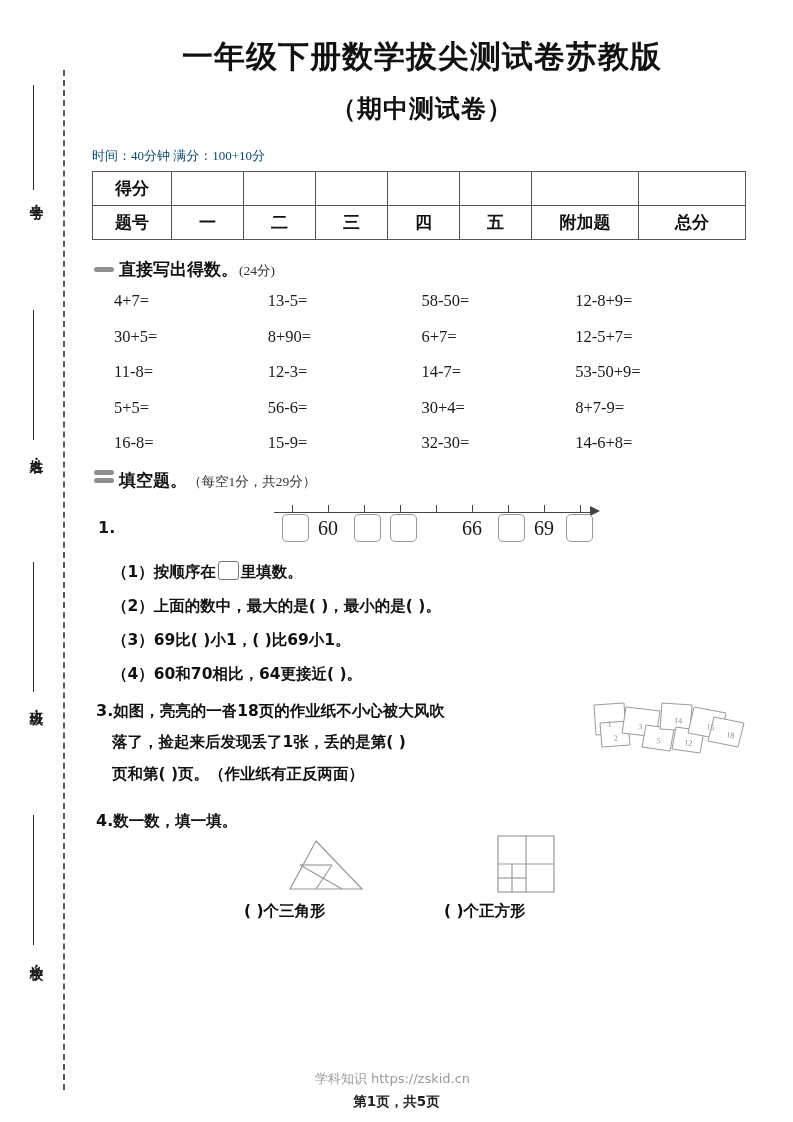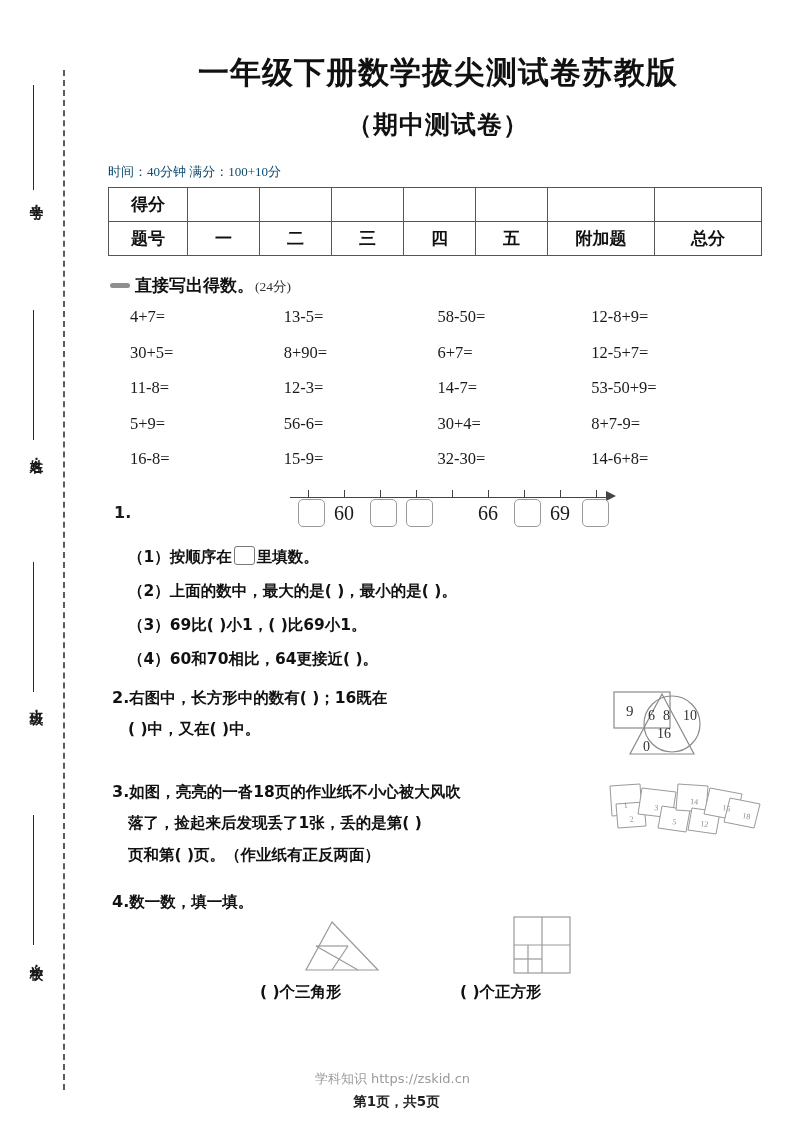--- a/index.html
+++ b/index.html
@@ -48,23 +48,22 @@
     font-weight: bold;
     font-size: 13.5px;
     letter-spacing: 1px;
     color: #1a1a1a;
     white-space: nowrap;
   }
 
   
   .content {
     position: absolute;
-    left: 108px; top: 0;
+    left: 92px; top: 0;
     width: 660px;
-    margin-top: 16px;
   }
 
   .title-main {
     text-align: center;
     font-family: "DejaVu Serif", "Liberation Serif", serif;
     font-weight: bold;
     font-size: 31px;
     letter-spacing: 1px;
     margin-top: 36px;
     white-space: nowrap;
@@ -343,33 +342,41 @@
         <div class="calc-cell">6+7=</div>
         <div class="calc-cell">12-5+7=</div>
       </div>
       <div class="calc-row">
         <div class="calc-cell">11-8=</div>
         <div class="calc-cell">12-3=</div>
         <div class="calc-cell">14-7=</div>
         <div class="calc-cell">53-50+9=</div>
       </div>
       <div class="calc-row">
-        <div class="calc-cell">5+9=</div>
+        <div class="calc-cell">5+5=</div>
         <div class="calc-cell">56-6=</div>
         <div class="calc-cell">30+4=</div>
         <div class="calc-cell">8+7-9=</div>
       </div>
       <div class="calc-row">
         <div class="calc-cell">16-8=</div>
         <div class="calc-cell">15-9=</div>
         <div class="calc-cell">32-30=</div>
         <div class="calc-cell">14-6+8=</div>
       </div>
     </div>
 
+    <div class="section-head" style="margin-top:6px;">
+      <span class="sec-marker">
+          <i></i>
+          <i></i>
+        </span>
+      <span class="sec-title">填空题。</span>
+      <span class="sec-points">（每空1分，共29分）</span>
+    </div>
 
     <div class="q-block" style="margin-top:8px;">
       <div class="numline-wrap">
         <span class="q-num" style="position:absolute;left:2px;top:18px;">1.</span>
 
         <div class="numline-axis"></div>
         <div class="numline-arrow"></div>
 
         <div class="tick" style="left:196px;"></div>
         <div class="tick" style="left:232px;"></div>
@@ -392,38 +399,20 @@
       </div>
 
       <div class="sub-line">
         <span>（1）按顺序在</span><span class="inline-box"></span><span>里填数。</span>
       </div>
       <div class="sub-line">（2）上面的数中，最大的是(          )，最小的是(          )。</div>
       <div class="sub-line">（3）69比(          )小1，(          )比69小1。</div>
       <div class="sub-line">（4）60和70相比，64更接近(             )。</div>
     </div>
 
-    <div class="q-block" style="margin-top:20px;position:relative;height:76px;">
-      <div class="q-line">
-        <span class="q-num">2.</span><span>右图中，长方形中的数有(                  )；16既在</span>
-      </div>
-      <div class="q-line" style="margin-top:16px;margin-left:16px;">(          )中，又在(          )中。</div>
-
-      <svg class="figure-abs" style="left:498px;top:-4px;" width="112" height="80" viewBox="0 0 112 80">
-        <rect x="4" y="6" width="56" height="36" fill="none" stroke="#8a8a8a" stroke-width="1.2"></rect>
-        <circle cx="62" cy="38" r="28" fill="none" stroke="#8a8a8a" stroke-width="1.2"></circle>
-        <polygon points="52,8 84,68 20,68" fill="none" stroke="#8a8a8a" stroke-width="1.2"></polygon>
-        <text x="16" y="30" font-family="Liberation Serif, serif" font-size="15" fill="#333">9</text>
-        <text x="38" y="34" font-family="Liberation Serif, serif" font-size="14" fill="#333">6</text>
-        <text x="53" y="34" font-family="Liberation Serif, serif" font-size="14" fill="#333">8</text>
-        <text x="73" y="34" font-family="Liberation Serif, serif" font-size="14" fill="#333">10</text>
-        <text x="47" y="52" font-family="Liberation Serif, serif" font-size="14" fill="#333">16</text>
-        <text x="33" y="65" font-family="Liberation Serif, serif" font-size="14" fill="#333">0</text>
-      </svg>
-    </div>
 
     <div class="q-block" style="margin-top:18px;position:relative;height:96px;">
       <div class="q-line">
         <span class="q-num">3.</span><span>如图，亮亮的一沓18页的作业纸不小心被大风吹</span>
       </div>
       <div class="q-line" style="margin-top:16px;margin-left:16px;">落了，捡起来后发现丢了1张，丢的是第(            )</div>
       <div class="q-line" style="margin-top:16px;margin-left:16px;">页和第(            )页。（作业纸有正反两面）</div>
 
       <svg class="figure-abs" style="left:492px;top:-6px;" width="160" height="68" viewBox="0 0 160 68">
         <g fill="#fff" stroke="#9a9a9a" stroke-width="1">

